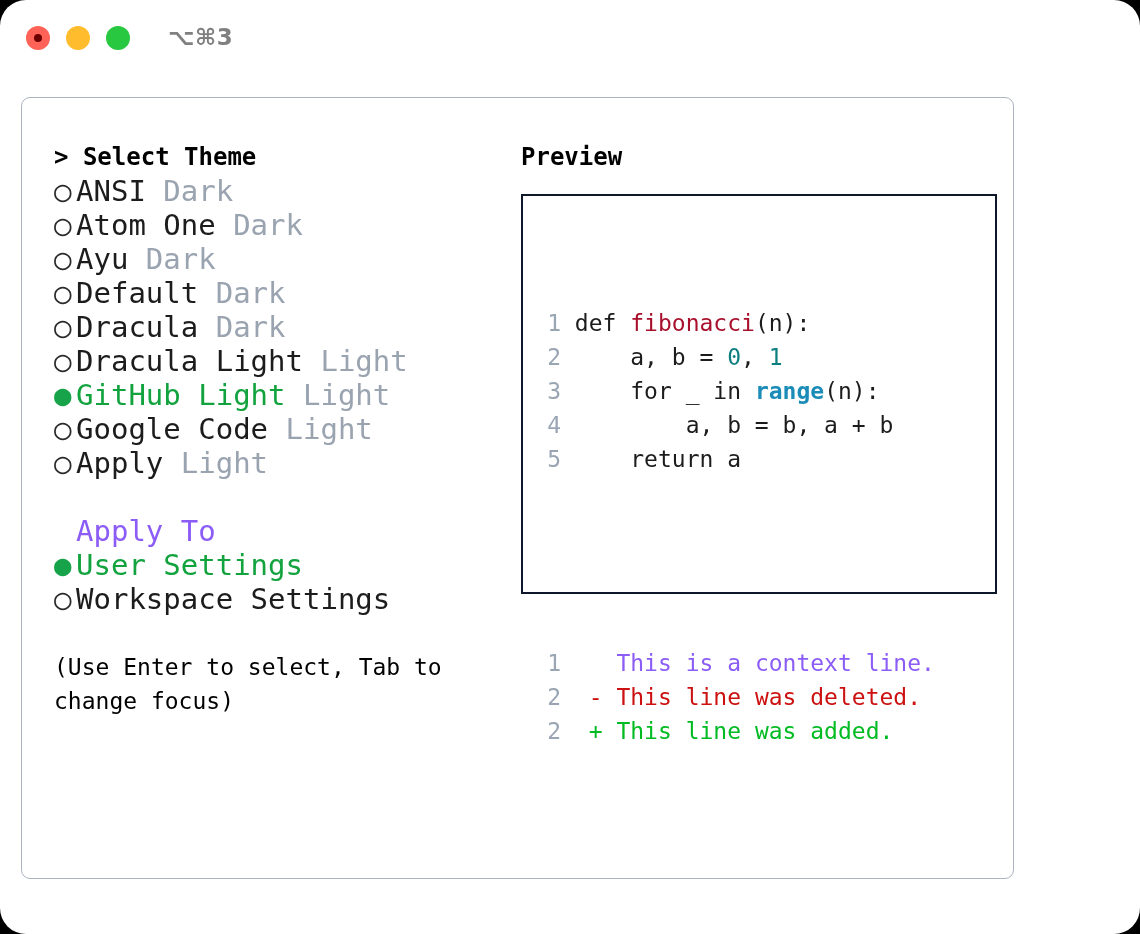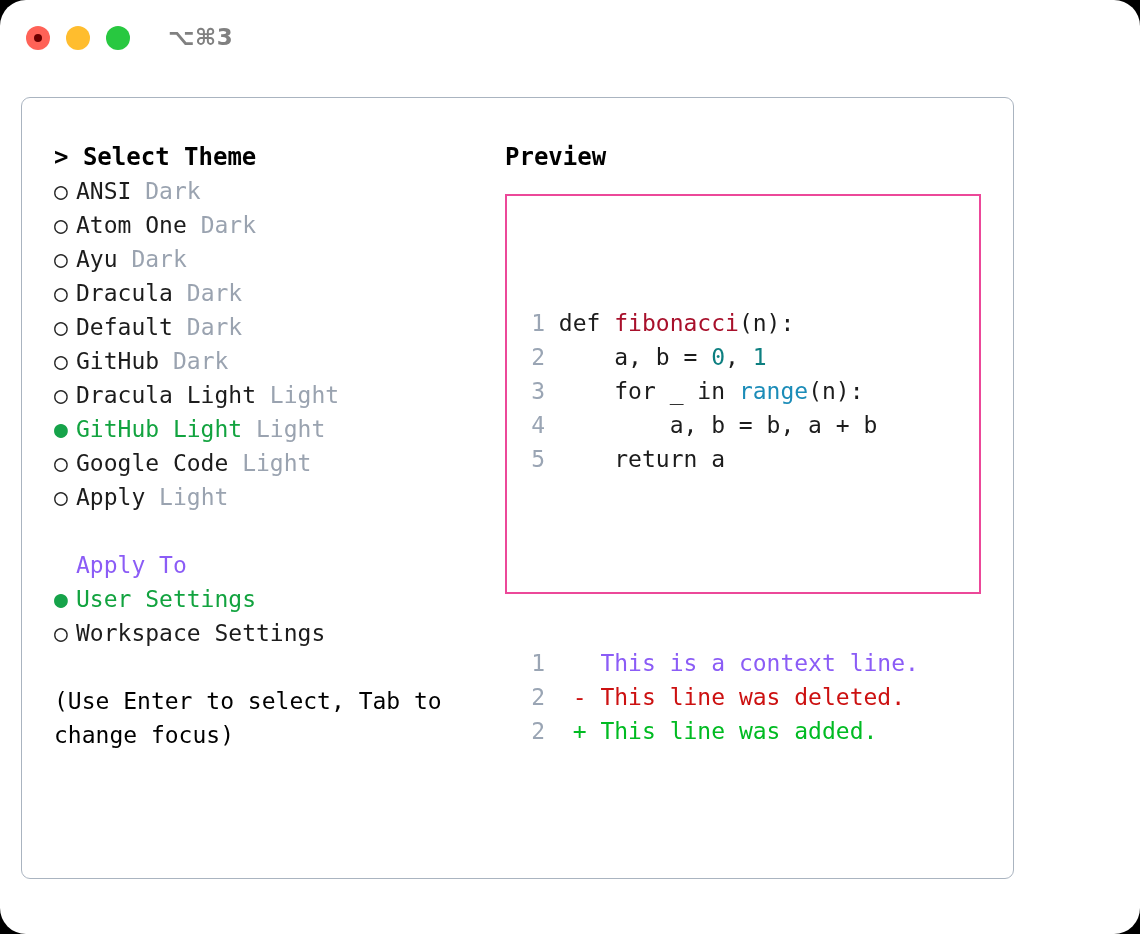--- a/index.html
+++ b/index.html
@@ -81,21 +81,21 @@
     position: absolute;
     left: 16px;
     top: 42px;
     width: 440px;
     margin-left: 16px;
   }
 
   .row {
     height: 34px;
     line-height: 34px;
-    font-size: 23px;
+    font-size: 29px;
     white-space: pre;
     color: #1c1c1c;
   }
 
   #select-theme-header {
     font-weight: bold;
     font-size: 24px;
     color: #000000;
   }
 
@@ -125,37 +125,37 @@
     font-size: 23px;
     line-height: 34px;
     color: #000000;
     width: 410px;
     white-space: normal;
   }
 
   
   #right-col {
     position: absolute;
-    left: 483px;
+    left: 499px;
     top: 42px;
     width: 500px;
   }
 
   #preview-header {
     font-size: 24px;
     font-weight: bold;
     color: #000000;
     line-height: 34px;
   }
 
   #preview-box {
     margin-top: 20px;
     width: 476px;
     height: 400px;
-    border: 2px solid #ec4899;
+    border: 2px solid #0f172a;
     box-sizing: border-box;
     background: #ffffff;
     position: relative;
   }
 
   #code-area {
     position: absolute;
     left: 14px;
     top: 42px;
     font-size: 23px;
@@ -168,21 +168,21 @@
   .ln {
     display: inline-block;
     width: 24px;
     text-align: right;
     color: #9aa5b4;
   }
 
   .tok-plain { color: #1c1c1c; }
   .tok-func  { color: #a8102b; }
   .tok-num   { color: #0d7f80; }
-  .tok-call  { color: #1b8cb8; }
+  .tok-call  { color: #1b8cb8; font-weight: bold; }
 
   .spacer-line { height: 34px; }
 
   .diff-ctx { color: #8b5cf6; }
   .diff-del { color: #cc1111; }
   .diff-add { color: #00bb22; }
 </style>
 </head>
 <body>
 
@@ -196,23 +196,22 @@
   </div>
 
   <div id="panel">
 
     <div id="left-col">
       <div class="row" id="select-theme-header">&gt; Select Theme</div>
       <div id="theme-list">
           <div class="row"><span class="bullet">○</span><span class="theme-name">ANSI</span><span class="tag"> Dark</span></div>
           <div class="row"><span class="bullet">○</span><span class="theme-name">Atom One</span><span class="tag"> Dark</span></div>
           <div class="row"><span class="bullet">○</span><span class="theme-name">Ayu</span><span class="tag"> Dark</span></div>
+          <div class="row"><span class="bullet">○</span><span class="theme-name">Default</span><span class="tag"> Dark</span></div>
           <div class="row"><span class="bullet">○</span><span class="theme-name">Dracula</span><span class="tag"> Dark</span></div>
-          <div class="row"><span class="bullet">○</span><span class="theme-name">Default</span><span class="tag"> Dark</span></div>
-          <div class="row"><span class="bullet">○</span><span class="theme-name">GitHub</span><span class="tag"> Dark</span></div>
           <div class="row"><span class="bullet">○</span><span class="theme-name">Dracula Light</span><span class="tag"> Light</span></div>
           <div class="row"><span class="bullet selected">●</span><span class="theme-name selected">GitHub Light</span><span class="tag"> Light</span></div>
           <div class="row"><span class="bullet">○</span><span class="theme-name">Google Code</span><span class="tag"> Light</span></div>
           <div class="row"><span class="bullet">○</span><span class="theme-name">Apply</span><span class="tag"> Light</span></div>
         </div>
 
       <div class="row" id="apply-to-header">Apply To</div>
       <div id="apply-to-list">
           <div class="row"><span class="bullet selected">●</span><span class="theme-name selected">User Settings</span></div>
           <div class="row"><span class="bullet">○</span><span class="theme-name">Workspace Settings</span></div>

